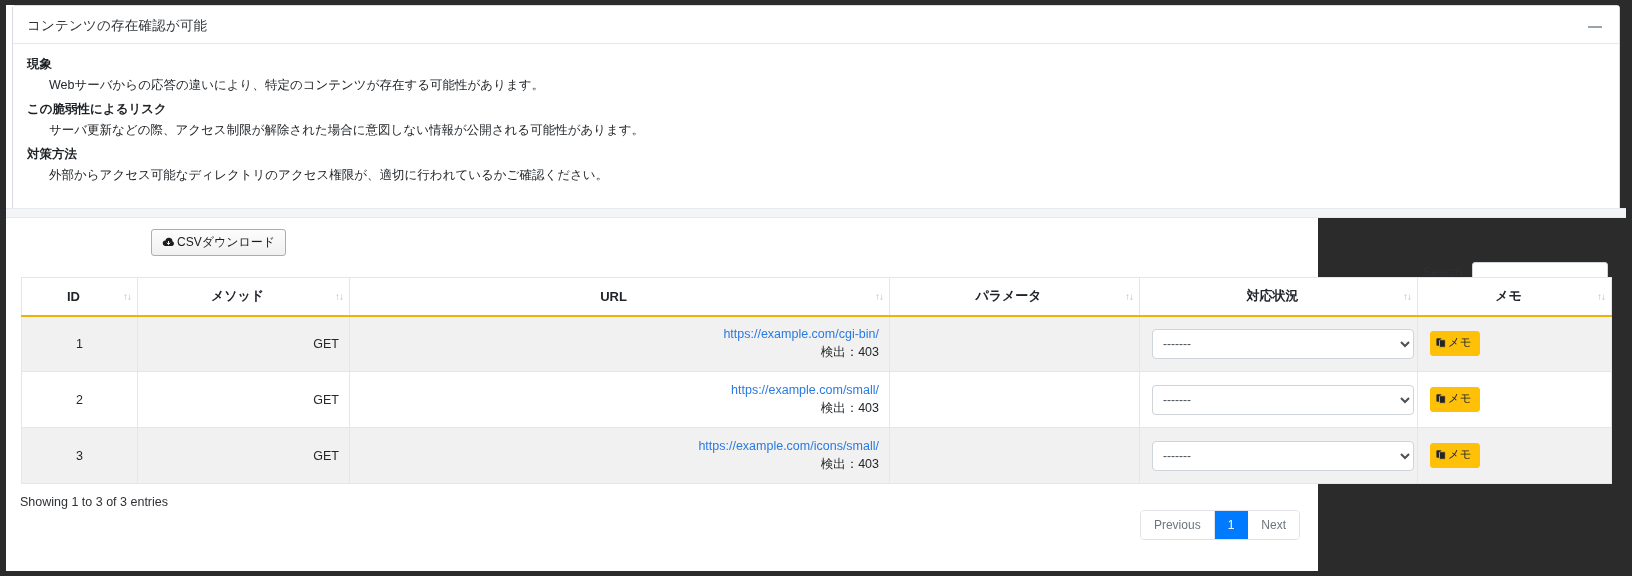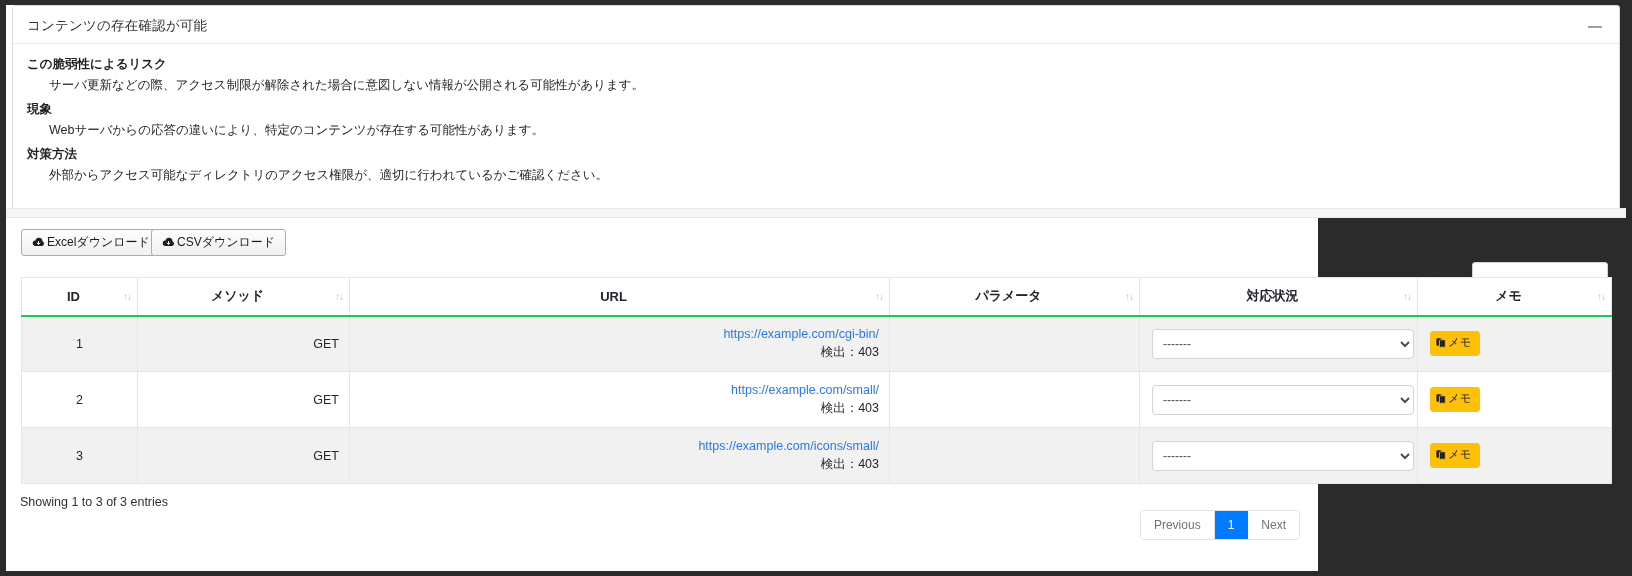--- a/index.html
+++ b/index.html
@@ -184,21 +184,21 @@
   }
   table.dt th {
     position: relative;
     height: 38px;
     font-size: 13px;
     font-weight: bold;
     color: #21242a;
     text-align: center;
     border-left: 1px solid #e3e6ea;
     border-right: 1px solid #e3e6ea;
-    border-bottom: 2px solid #22c55e;
+    border-bottom: 2px solid #eab308;
     background: #ffffff;
     padding: 0 18px 0 6px;
     box-sizing: border-box;
     vertical-align: middle;
     cursor: pointer;
     white-space: nowrap;
   }
   table.dt th .sortic {
     position: absolute;
     right: 6px;
@@ -320,49 +320,41 @@
     <div class="card-header">
       <div class="card-title">コンテンツの存在確認が可能</div>
       <div class="collapse-toggle">
         <span class="minus"></span>
       </div>
     </div>
 
     <div class="card-body">
 
       <div class="sec">
+        <div class="sec-title">現象</div>
+        <div class="sec-text">Webサーバからの応答の違いにより、特定のコンテンツが存在する可能性があります。</div>
+      </div>
+
+      <div class="sec">
         <div class="sec-title">この脆弱性によるリスク</div>
         <div class="sec-text">サーバ更新などの際、アクセス制限が解除された場合に意図しない情報が公開される可能性があります。</div>
-      </div>
-
-      <div class="sec">
-        <div class="sec-title">現象</div>
-        <div class="sec-text">Webサーバからの応答の違いにより、特定のコンテンツが存在する可能性があります。</div>
       </div>
 
       <div class="sec">
         <div class="sec-title">対策方法</div>
         <div class="sec-text">外部からアクセス可能なディレクトリのアクセス権限が、適切に行われているかご確認ください。</div>
       </div>
 
     </div>
   </div>
 
   <div class="band"></div>
 
   <div class="toolbar">
 
-    <div class="btn-dl" id="btn-excel">
-      <span class="ic">
-        <svg width="13" height="11" viewBox="0 0 16 13" aria-hidden="true">
-          <path d="M12.8 5.1A4.3 4.3 0 0 0 4.3 4 3.4 3.4 0 0 0 3.4 10.7h9a2.9 2.9 0 0 0 .4-5.6z" fill="#1b1b1b"></path>
-          <path d="M8 5.2v3.1M6.3 7.1 8 8.9l1.7-1.8" stroke="#ffffff" stroke-width="1.2" fill="none" stroke-linecap="round" stroke-linejoin="round"></path>
-        </svg>
-      </span><span>Excelダウンロード</span>
-    </div>
 
     <div class="btn-dl" id="btn-csv">
       <span class="ic">
         <svg width="13" height="11" viewBox="0 0 16 13" aria-hidden="true">
           <path d="M12.8 5.1A4.3 4.3 0 0 0 4.3 4 3.4 3.4 0 0 0 3.4 10.7h9a2.9 2.9 0 0 0 .4-5.6z" fill="#1b1b1b"></path>
           <path d="M8 5.2v3.1M6.3 7.1 8 8.9l1.7-1.8" stroke="#ffffff" stroke-width="1.2" fill="none" stroke-linecap="round" stroke-linejoin="round"></path>
         </svg>
       </span><span>CSVダウンロード</span>
     </div>
 

